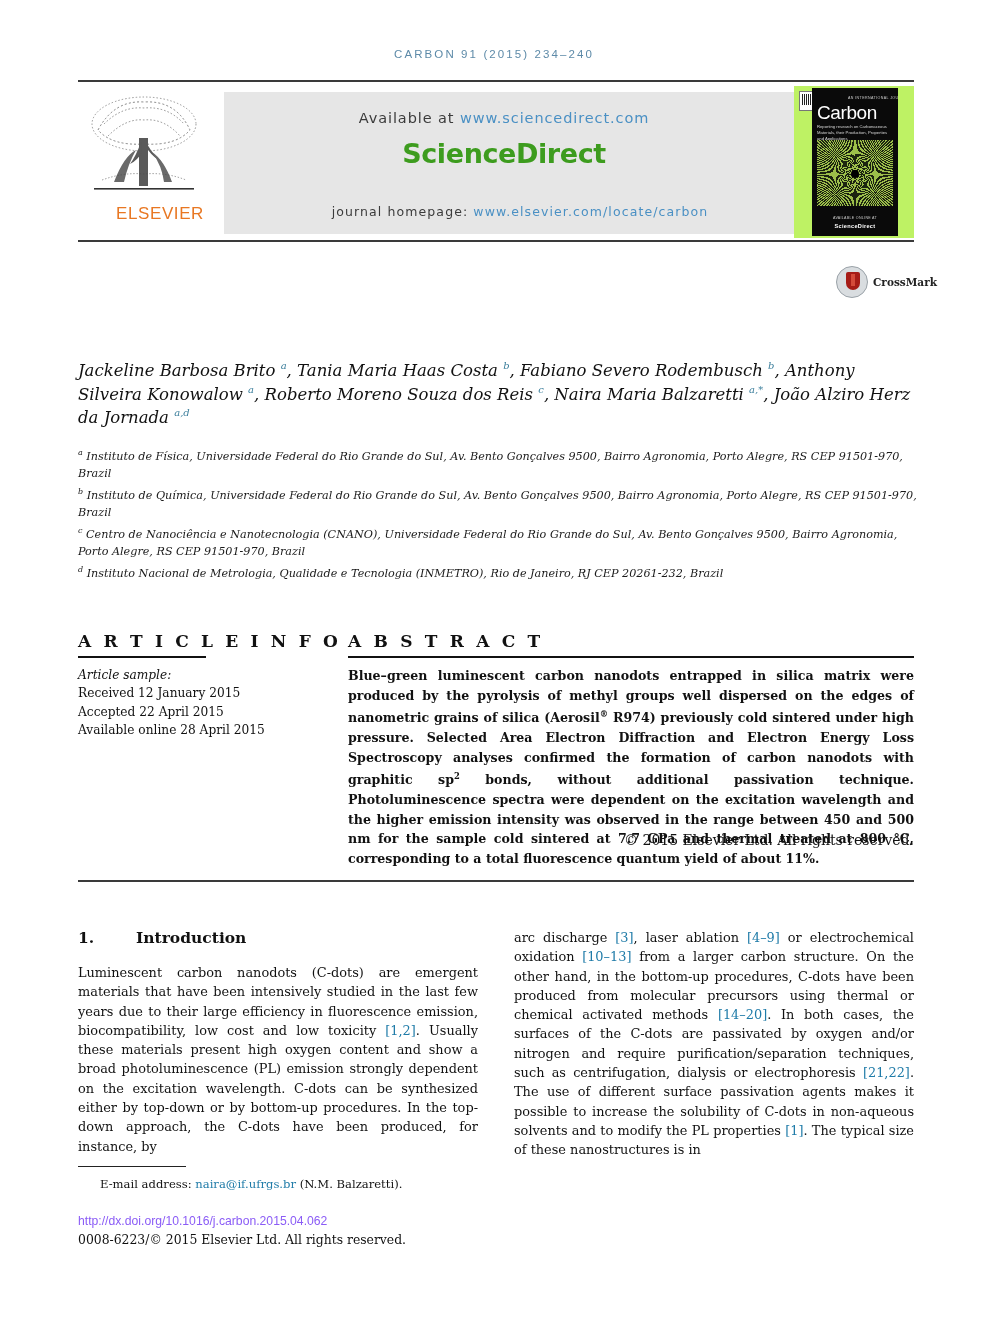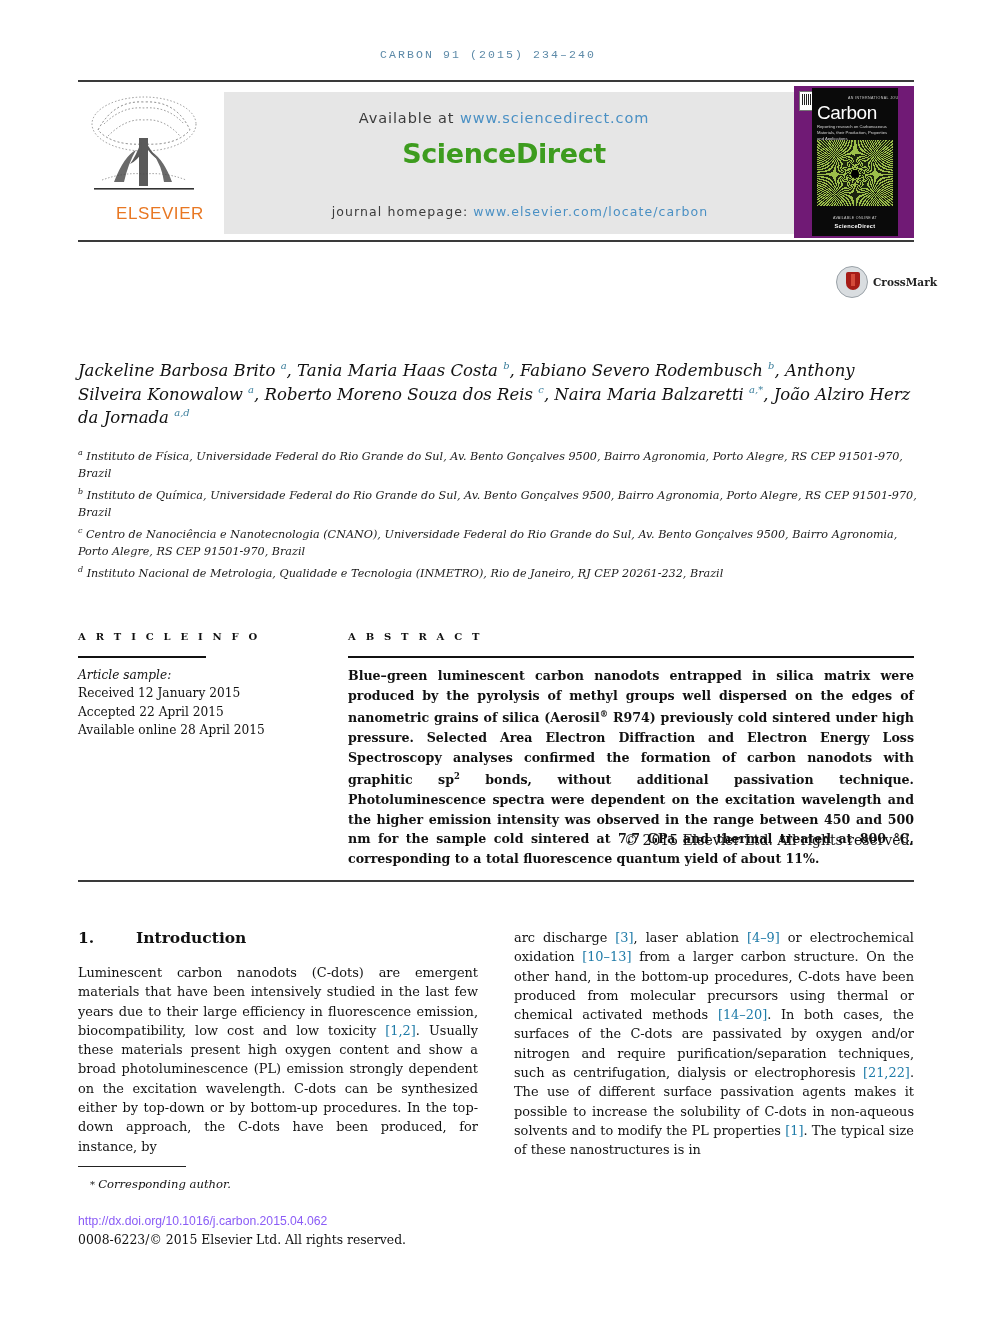--- a/index.html
+++ b/index.html
@@ -19,25 +19,25 @@
   .page {
     position: absolute;
     left: 0; top: 0;
     width: 992px;
     height: 1323px;
   }
 
   
   .running-head {
     position: absolute;
-    left: 70px;
+    left: 76px;
     top: 48px;
     width: 836px;
     text-align: center;
-    font-family: Liberation Mono, monospace;
+    font-family: Liberation Sans, sans-serif;
     font-size: 11.5px;
     letter-spacing: 2.1px;
     color: #5d8aa8;
     font-variant: small-caps;
     white-space: nowrap;
   }
 
   .rule-top {
     position: absolute;
     left: 78px;
@@ -132,21 +132,21 @@
   }
   .sd-homepage .lnk { color: #4a90c4; }
 
   
   .cover-block {
     position: absolute;
     left: 716px;
     top: 0;
     width: 120px;
     height: 152px;
-    background: #701a75;
+    background: #bef264;
   }
   .cover-icon {
     position: absolute;
     left: 5px;
     top: 5px;
     width: 16px;
     height: 18px;
     background: #ffffff;
     border: 1px solid #777;
   }
@@ -321,21 +321,21 @@
     line-height: 17.6px;
     color: #1a1a1a;
   }
   .affils sup { font-size: 8px; }
 
   
   .sec-label {
     position: absolute;
     font-family: "DejaVu Serif", serif;
     font-weight: bold;
-    font-size: 10px;
+    font-size: 17px;
     letter-spacing: 3.2px;
     color: #111;
     white-space: nowrap;
   }
   .label-info { left: 78px; top: 631px; }
   .label-abs  { left: 348px; top: 631px; }
 
   .rule-info {
     position: absolute;
     left: 78px;
@@ -565,18 +565,18 @@
 
   <div class="sec-head">
     <span class="num">1.</span><span>Introduction</span>
   </div>
 
   <div class="col-left">Luminescent carbon nanodots (C-dots) are emergent materials that have been intensively studied in the last few years due to their large efficiency in fluorescence emission, biocompatibility, low cost and low toxicity <span class="cite">[1,2]</span>. Usually these materials present high oxygen content and show a broad photoluminescence (PL) emission strongly dependent on the excitation wavelength. C-dots can be synthesized either by top-down or by bottom-up procedures. In the top-down approach, the C-dots have been produced, for instance, by</div>
   <div class="col-right">arc discharge <span class="cite">[3]</span>, laser ablation <span class="cite">[4–9]</span> or electrochemical oxidation <span class="cite">[10–13]</span> from a larger carbon structure. On the other hand, in the bottom-up procedures, C-dots have been produced from molecular precursors using thermal or chemical activated methods <span class="cite">[14–20]</span>. In both cases, the surfaces of the C-dots are passivated by oxygen and/or nitrogen and require purification/separation techniques, such as centrifugation, dialysis or electrophoresis <span class="cite">[21,22]</span>. The use of different surface passivation agents makes it possible to increase the solubility of C-dots in non-aqueous solvents and to modify the PL properties <span class="cite">[1]</span>. The typical size of these nanostructures is in</div>
 
   <div class="foot-rule"></div>
   <div class="footnote">
-    <div class="corr"><span class="star">* </span><span>Corresponding author.</span></div>
+    <div class="mail"><span>E-mail address: </span><span class="lnk">naira@if.ufrgs.br</span><span> (N.M. Balzaretti).</span></div>
   </div>
   <div class="doi">http://dx.doi.org/10.1016/j.carbon.2015.04.062</div>
   <div class="issn">0008-6223/© 2015 Elsevier Ltd. All rights reserved.</div>
 
 </div>
 
 </body></html>

